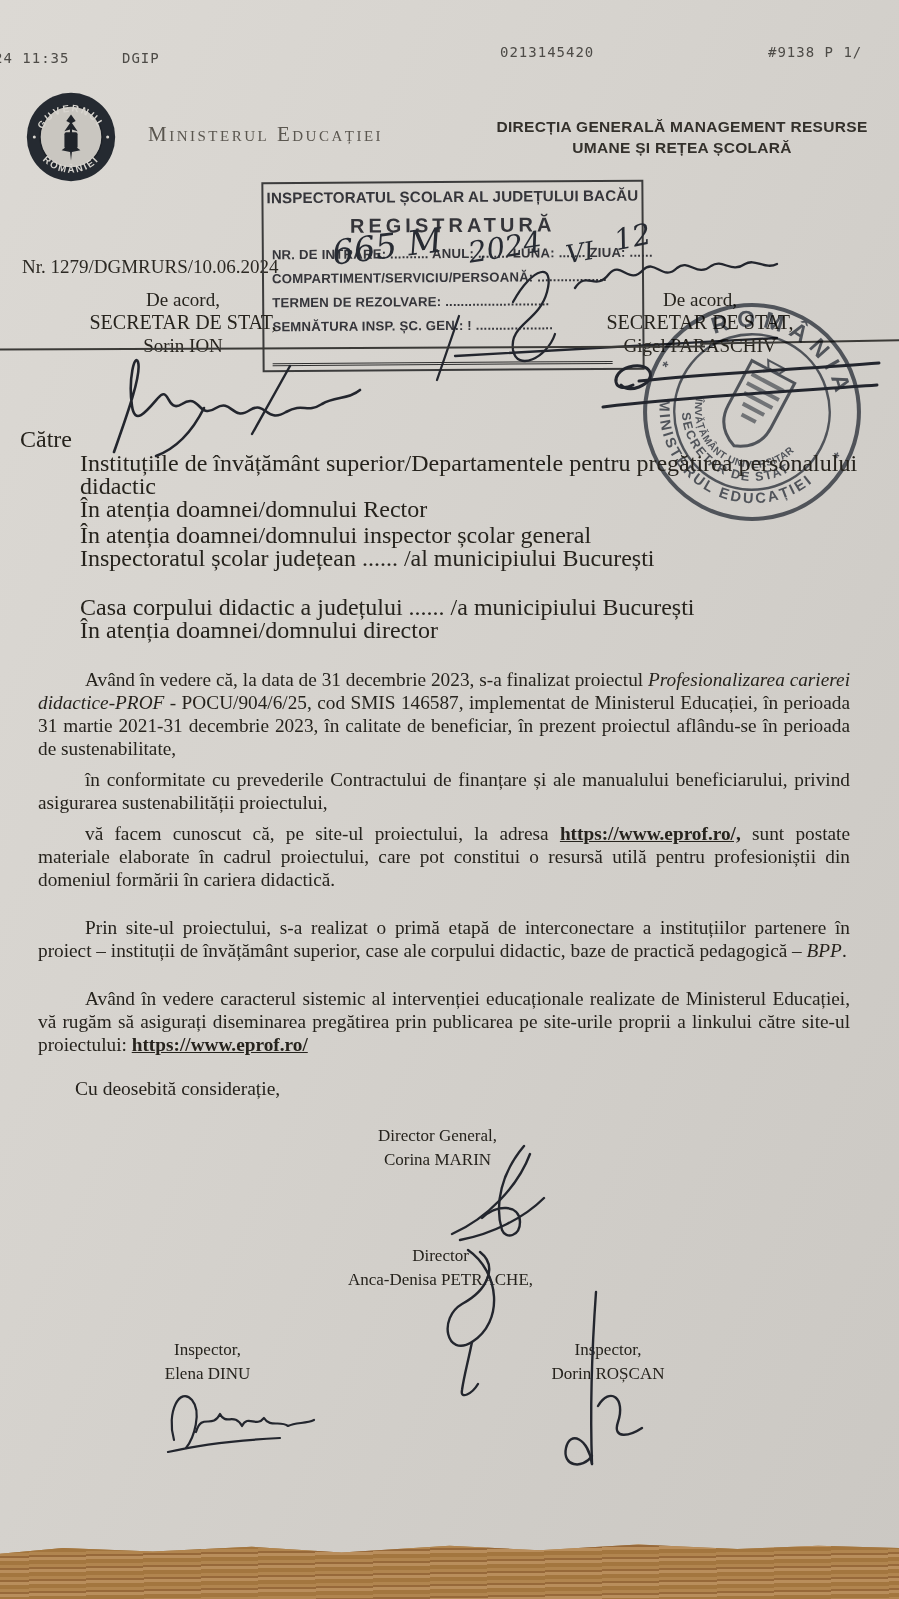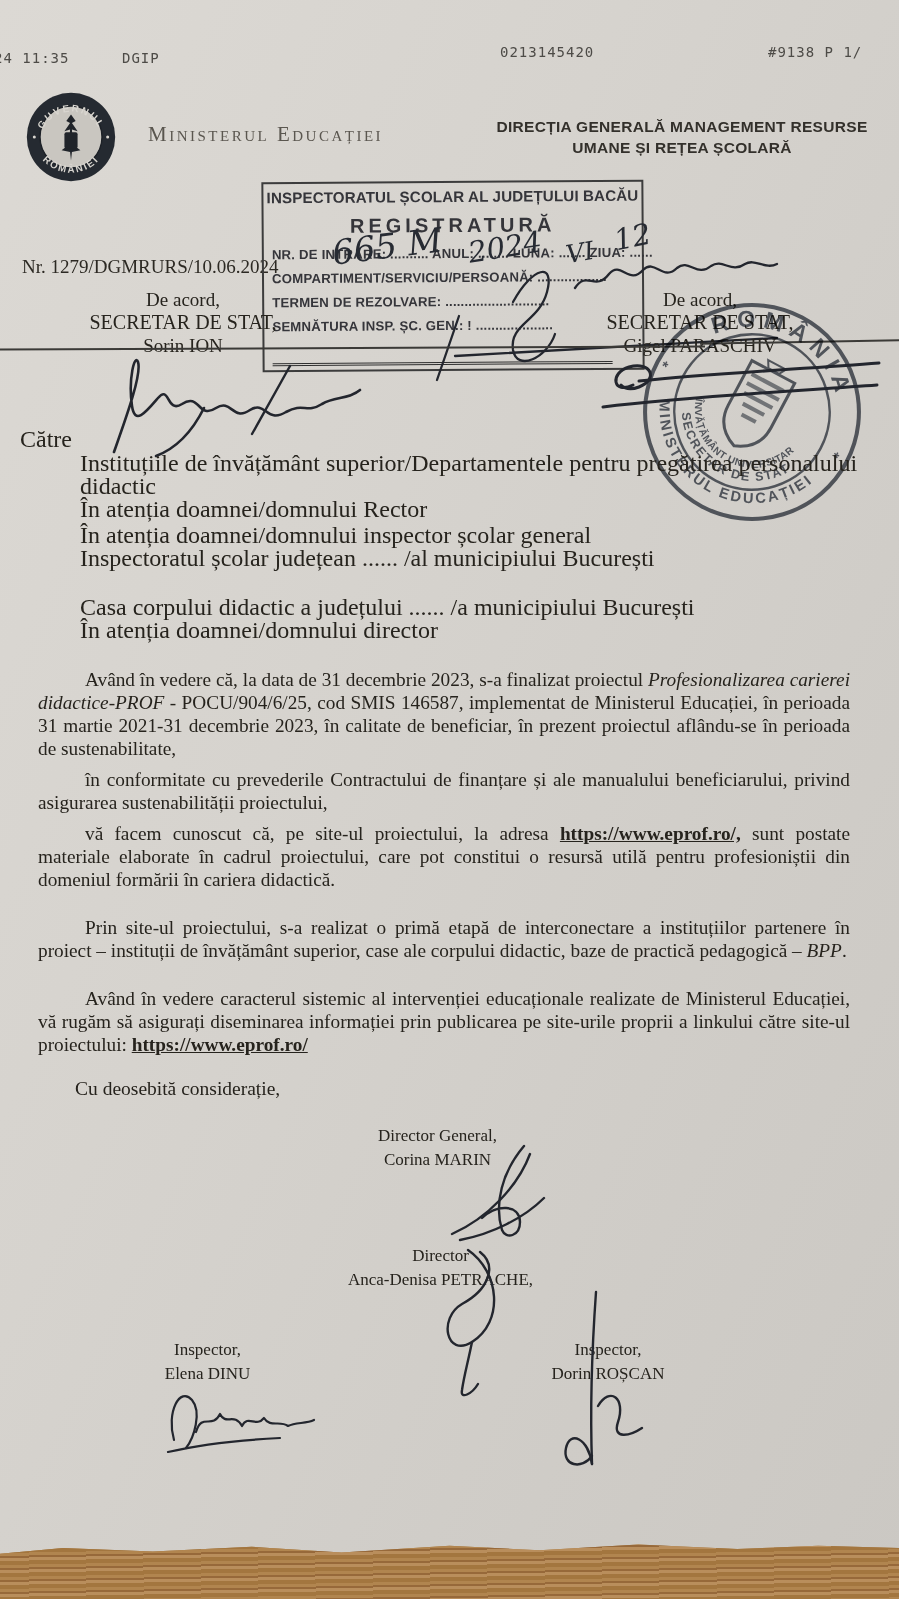--- a/index.html
+++ b/index.html
@@ -176,21 +176,21 @@
   <div class="abs toblock" style="left:80px;top:596px;width:790px;">
     <div>Casa corpului didactic a județului ...... /a municipiului București</div>
     <div>În atenția doamnei/domnului director</div>
   </div>
 
   <div class="abs bodytxt" style="left:30px;top:660px;width:828px;">
     <p><span>Având în vedere că, la data de 31 decembrie 2023, s-a finalizat proiectul </span><span class="it">Profesionalizarea carierei didactice-PROF</span><span> - POCU/904/6/25, cod SMIS 146587, implementat de Ministerul Educației, în perioada 31 martie 2021-31 decembrie 2023, în calitate de beneficiar, în prezent proiectul aflându-se în perioada de sustenabilitate,</span></p>
     <p>în conformitate cu prevederile Contractului de finanțare și ale manualului beneficiarului, privind asigurarea sustenabilității proiectului,</p>
     <p><span>vă facem cunoscut că,    pe site-ul proiectului, la adresa </span><span class="link">https://www.eprof.ro/,</span><span> sunt postate materiale elaborate în cadrul proiectului, care pot constitui o resursă utilă pentru profesioniștii din domeniul formării în cariera didactică.</span></p>
     <p class="gap"><span>Prin site-ul proiectului, s-a realizat o primă etapă de interconectare a instituțiilor partenere în proiect – instituții de învățământ superior, case ale corpului didactic, baze de practică pedagogică – </span><span class="it">BPP</span><span>.</span></p>
-    <p class="gap"><span>Având în vedere caracterul sistemic al intervenției educaționale realizate de Ministerul Educației, vă rugăm să asigurați diseminarea informației prin publicarea pe site-urile proprii a linkului către site-ul proiectului: </span><span class="link">https://www.eprof.ro/</span></p>
+    <p class="gap"><span>Având în vedere caracterul sistemic al intervenției educaționale realizate de Ministerul Educației, vă rugăm să asigurați diseminarea pregătirea prin publicarea pe site-urile proprii a linkului către site-ul proiectului: </span><span class="link">https://www.eprof.ro/</span></p>
   </div>
 
   <div class="abs" style="left:75px;top:1078px;font-size:19.5px;">Cu deosebită considerație,</div>
 
   <div class="abs sigblock" style="left:325px;top:1124px;width:225px;">
     <div>Director General,</div>
     <div>Corina MARIN</div>
   </div>
   <svg class="abs" style="left:432px;top:1142px;" width="142" height="102">
     <g class="ink" stroke-width="2.4">

